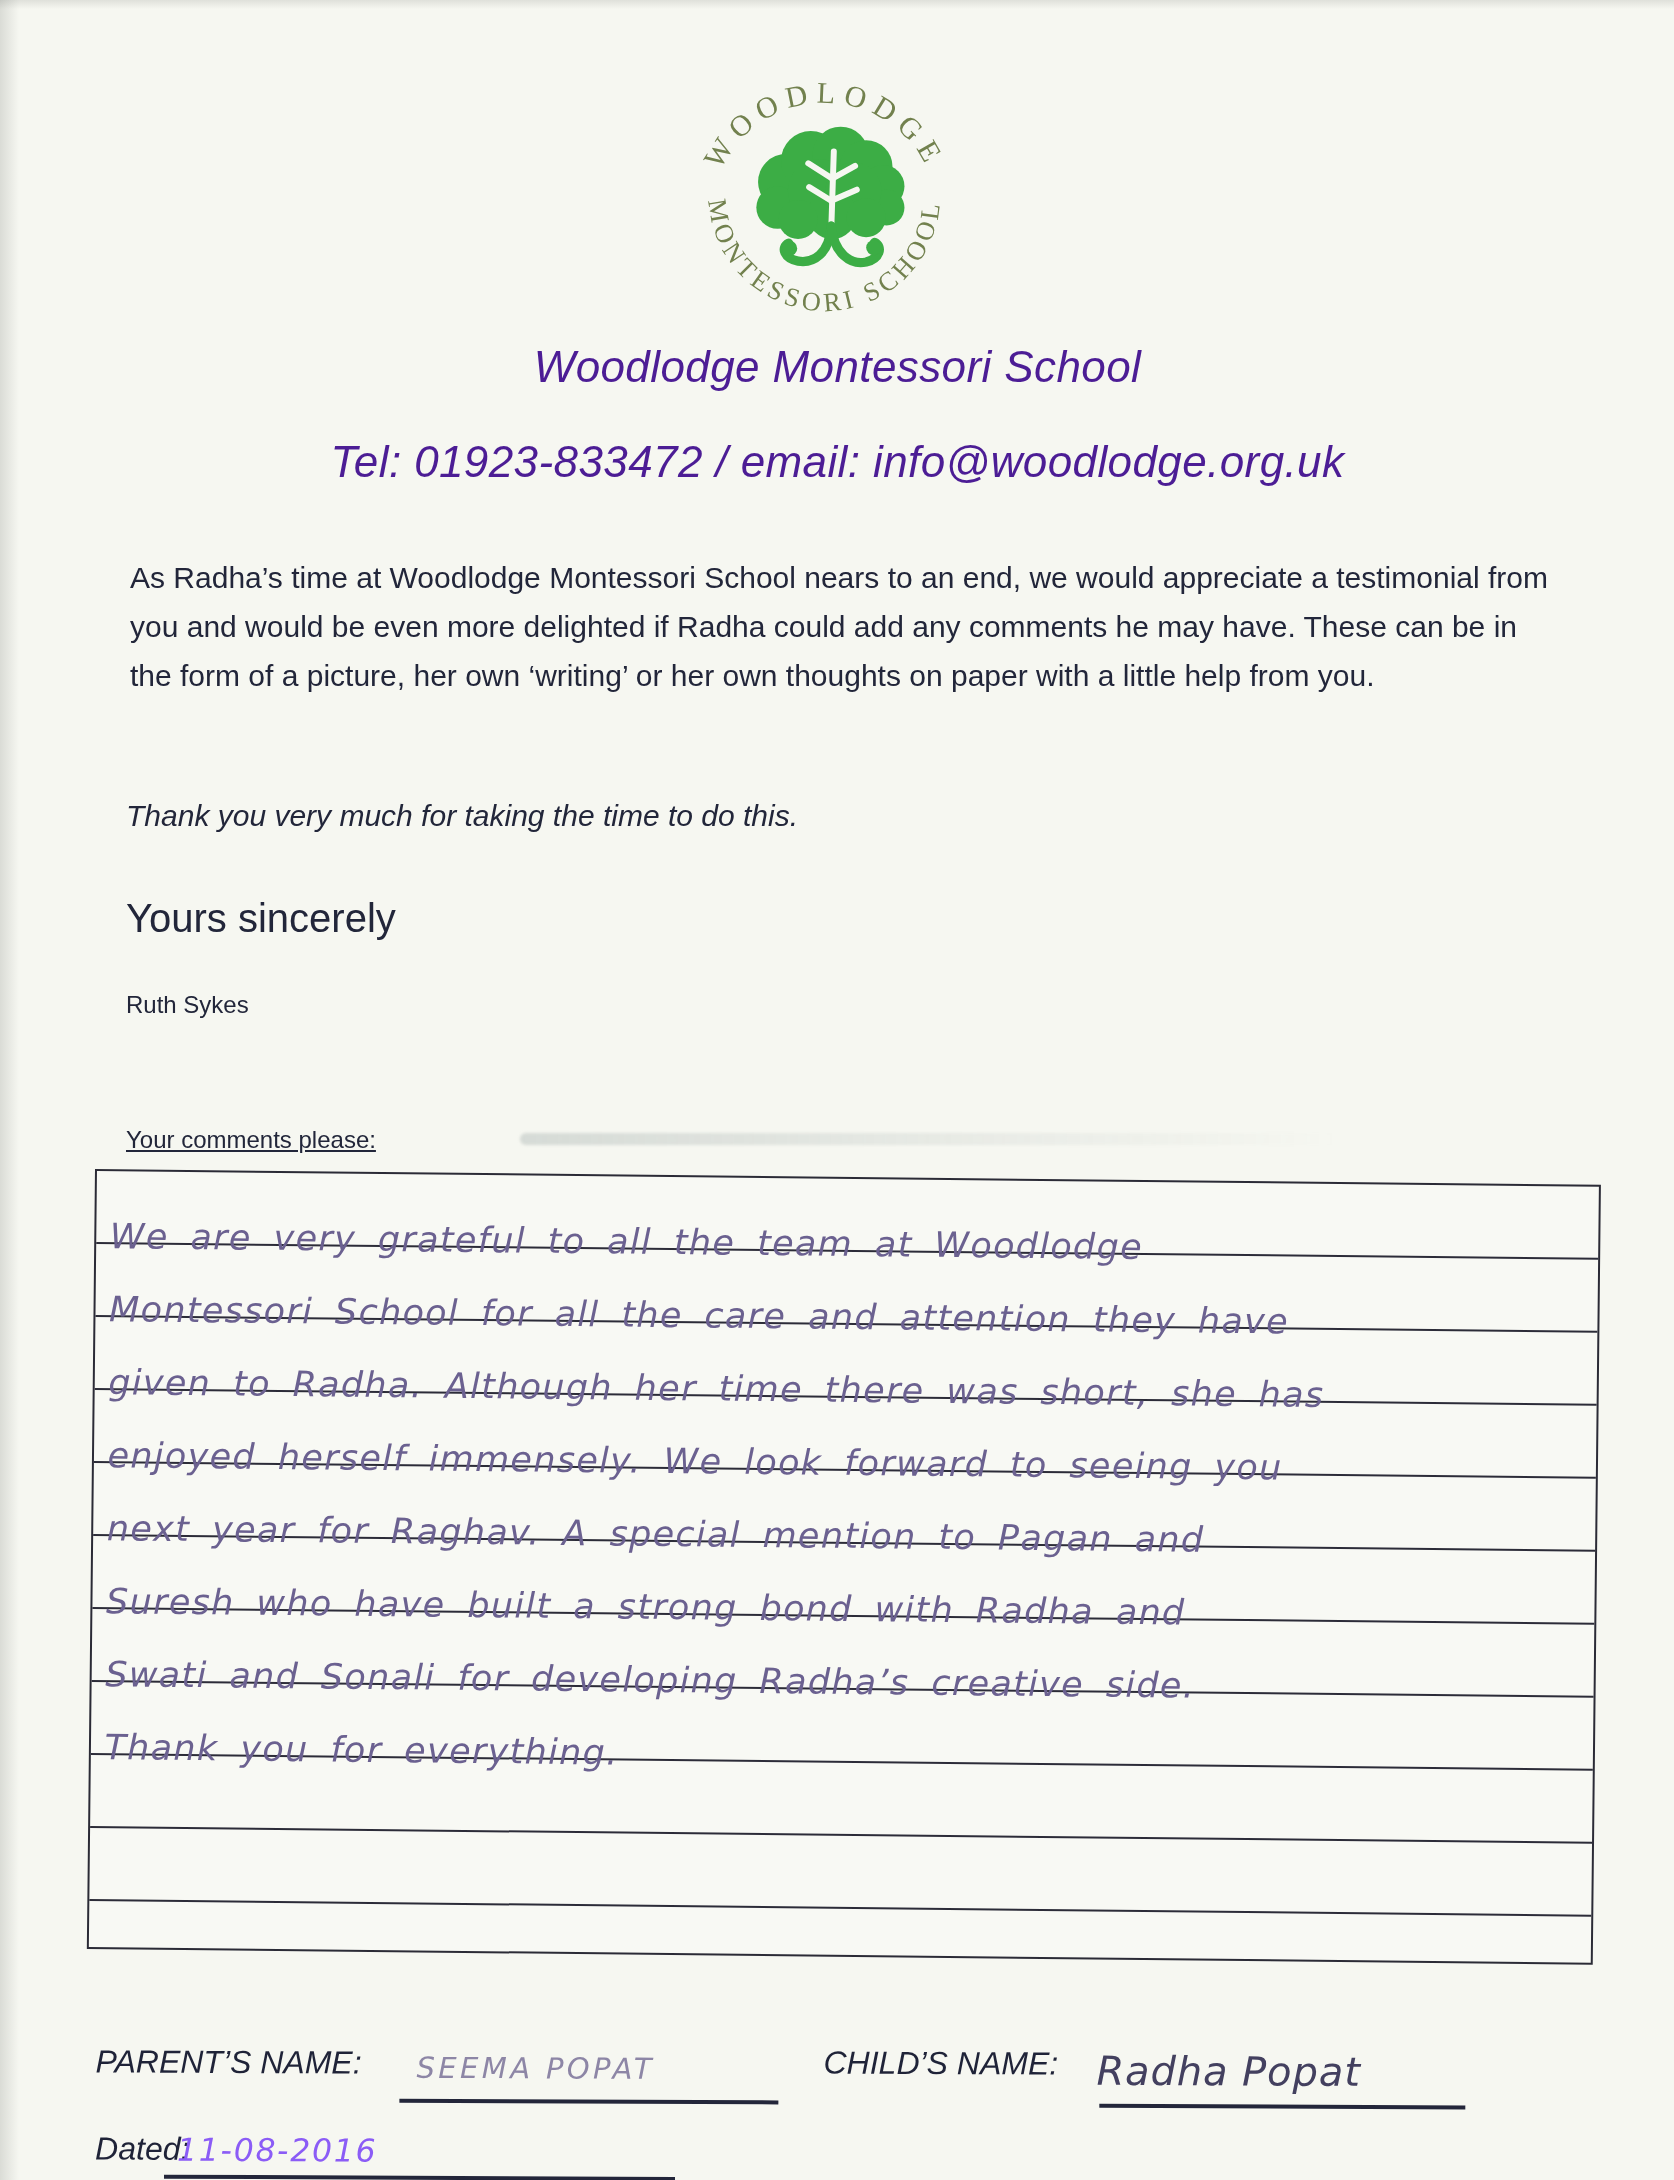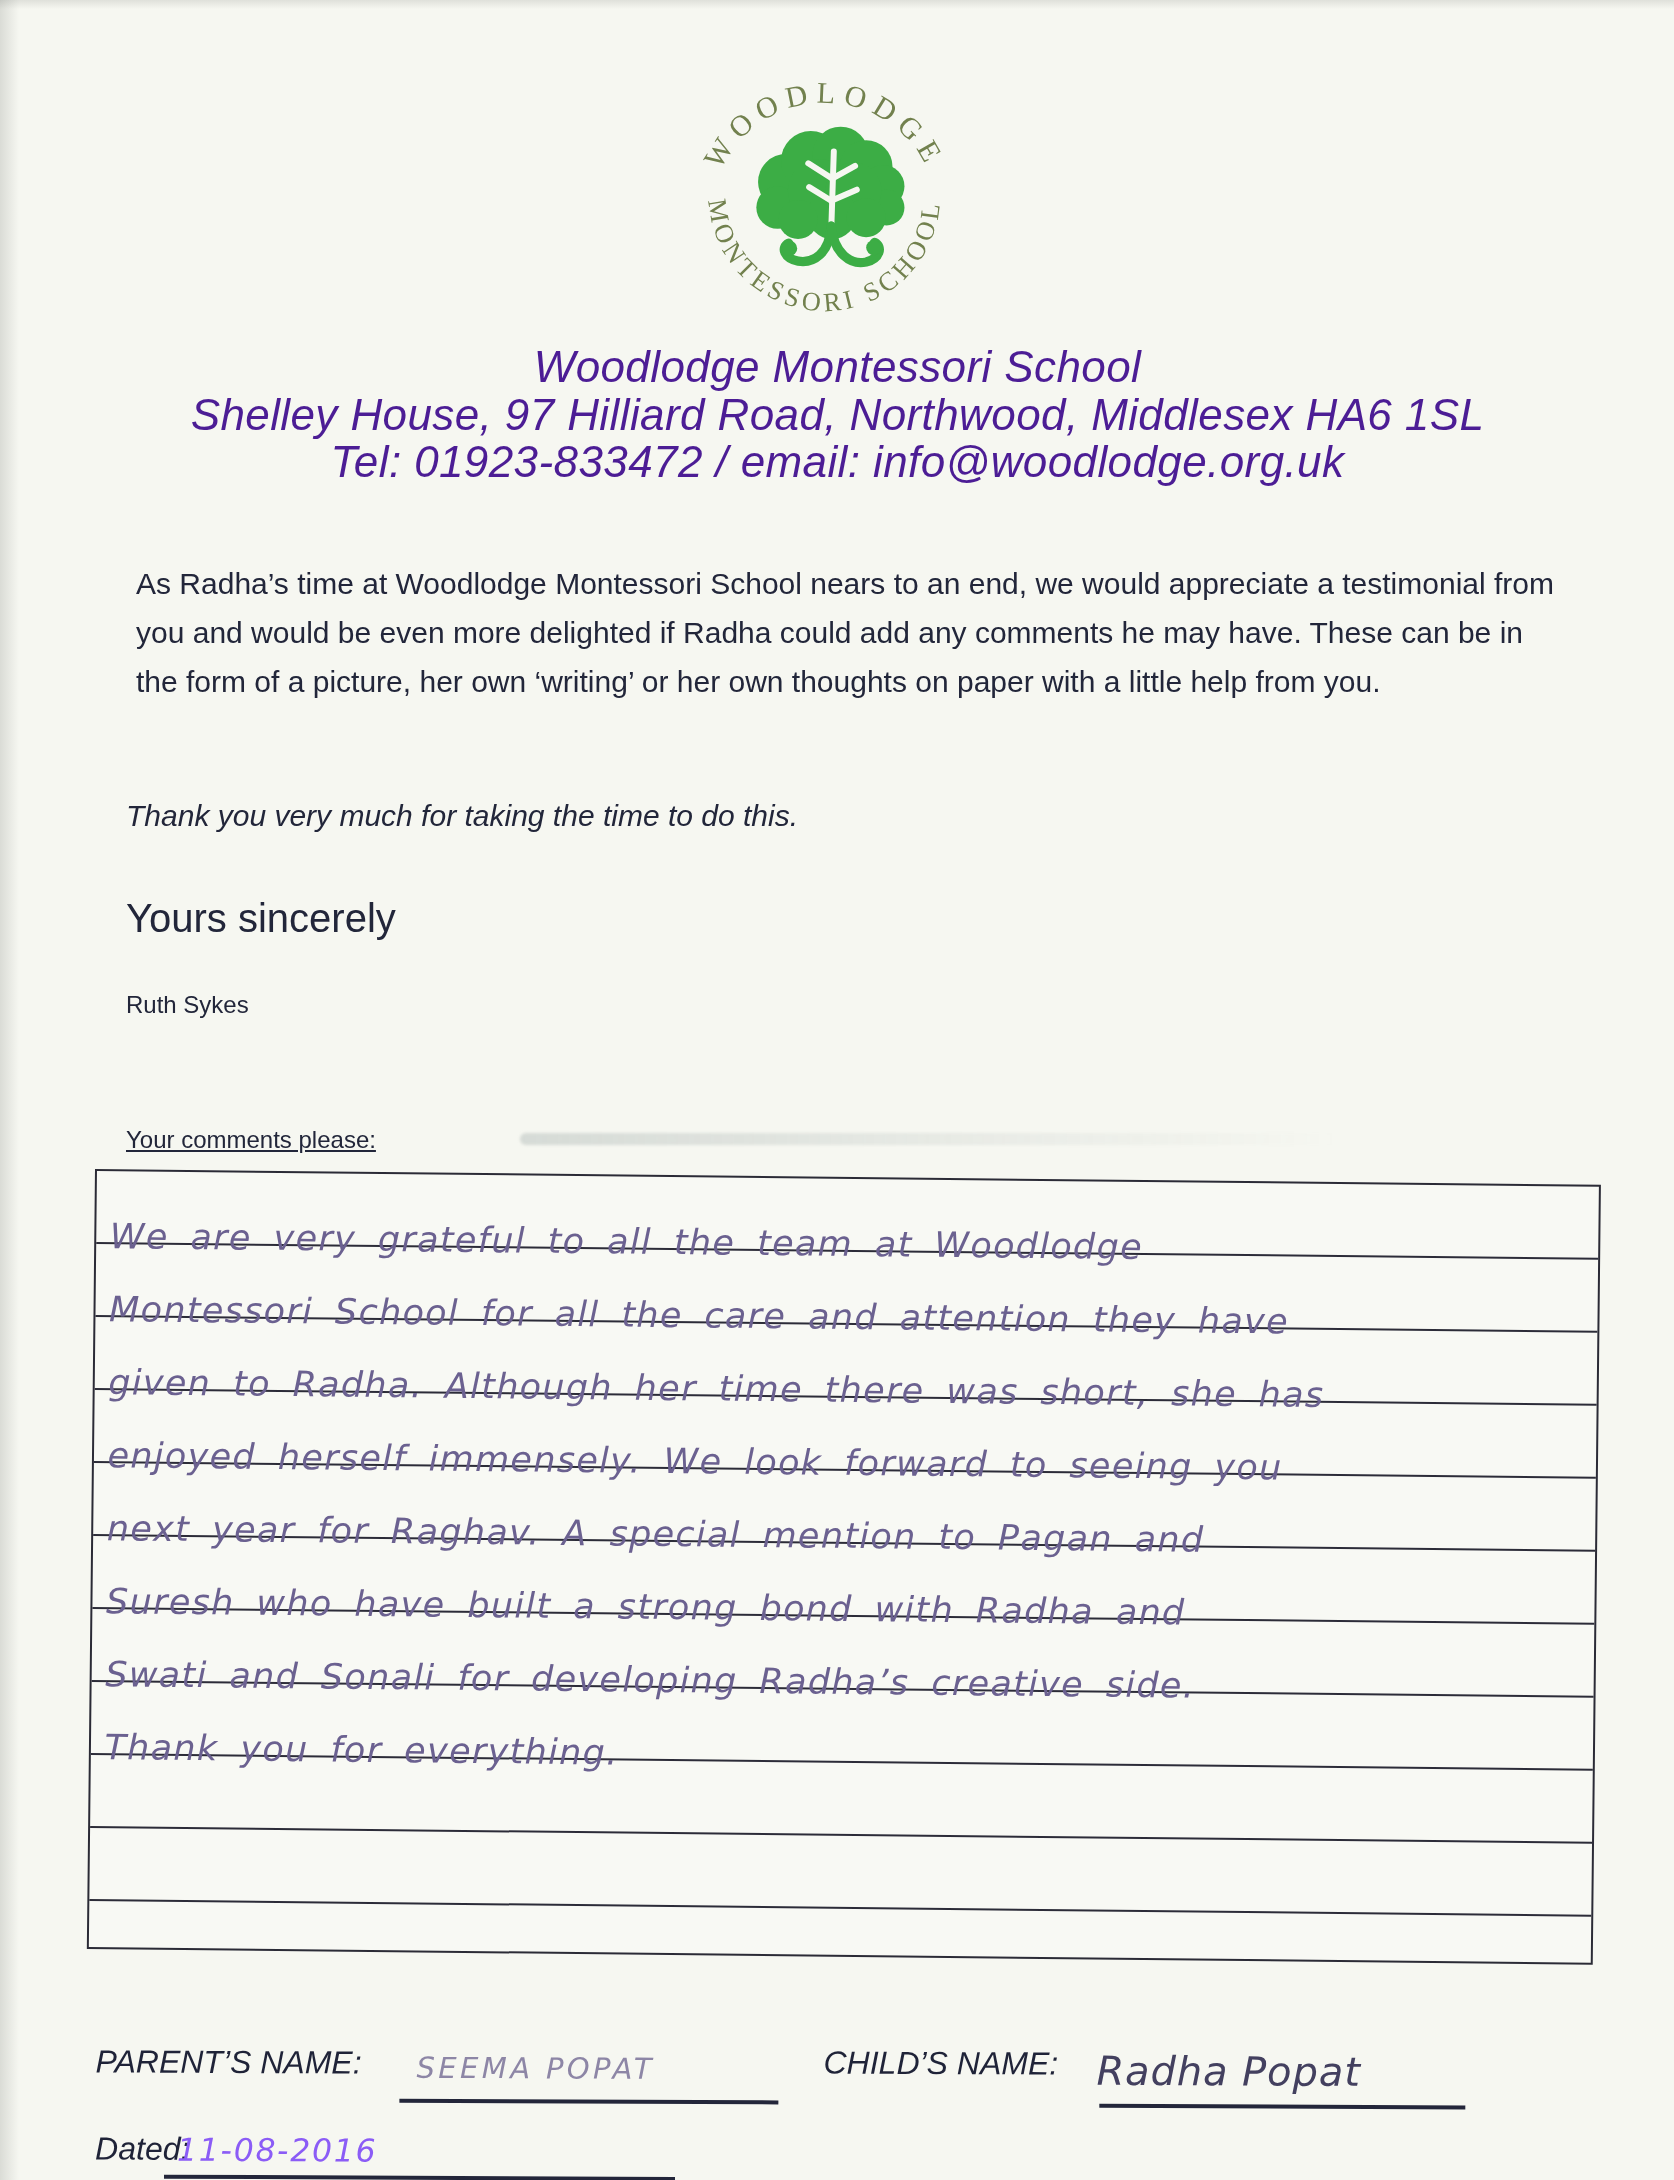--- a/index.html
+++ b/index.html
@@ -33,21 +33,21 @@
     font-style:italic;color:#4c1d95;font-size:44px;line-height:41px;
     letter-spacing:0.4px;
   }
   .school-name{top:346px;}
   .address{top:394px;}
   .contact{top:441px;}
 
   
   .para{
     position:absolute;left:126px;top:549px;width:1424px;
-    font-size:30px;line-height:49px;margin:10px;
+    font-size:30px;line-height:49px;margin:4px;
   }
   .thanks{position:absolute;left:126px;top:799px;font-size:30px;font-style:italic;}
   .closing{position:absolute;left:126px;top:896px;font-size:40px;}
   .signature{position:absolute;left:126px;top:991px;font-size:24px;}
 
   
   .comments-label{position:absolute;left:126px;top:1126px;font-size:24px;text-decoration:underline;}
   .smudge{
     position:absolute;left:520px;top:1133px;width:818px;height:12px;
     background:linear-gradient(90deg,rgba(130,145,145,.28),rgba(130,145,145,.10) 60%,rgba(130,145,145,0));
@@ -132,21 +132,20 @@
           <path d="M173,180 C171,212 152,224 134,221 C118,218 113,205 123,200"></path>
           <path d="M173,180 C176,212 196,226 214,222 C230,218 234,204 224,199"></path>
         </g>
         <circle cx="124" cy="206" r="9" fill="#3cad45"></circle>
         <circle cx="223" cy="205" r="9" fill="#3cad45"></circle>
       </g>
     </svg>
   </div>
 
   <div class="g-line school-name">Woodlodge Montessori School</div>
-  <div class="g-line address">Shelley House, 97 Hilliard Road, Northwood, Middlesex HA6 1SL</div>
   <div class="g-line contact">Tel: 01923-833472 / email: info@woodlodge.org.uk</div>
 
   <p class="para">As Radha’s time at Woodlodge Montessori School nears to an end, we would appreciate a testimonial from you and would be even more delighted if Radha could add any comments he may have. These can be in the form of a picture, her own ‘writing’ or her own thoughts on paper with a little help from you.</p>
   <div class="thanks">Thank you very much for taking the time to do this.</div>
   <div class="closing">Yours sincerely</div>
   <div class="signature">Ruth Sykes</div>
 
   <div class="comments-label">Your comments please:</div>
   <div class="smudge"></div>
 

